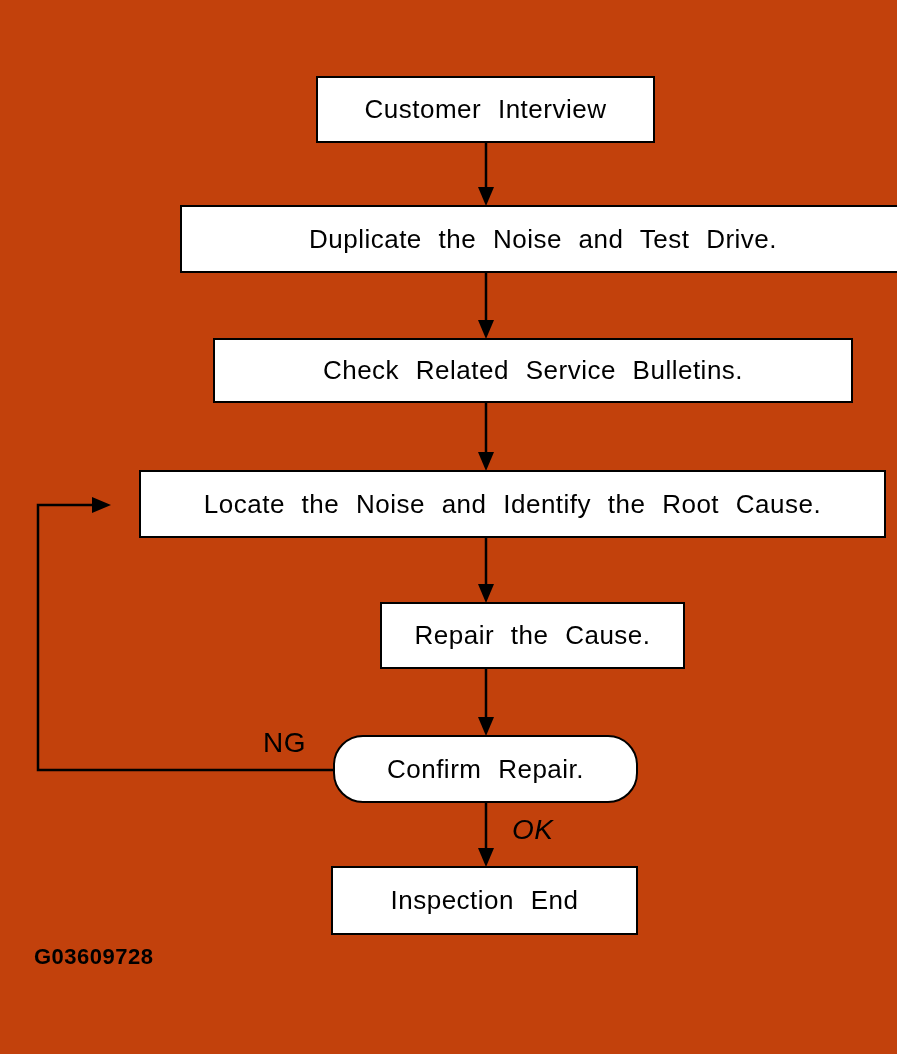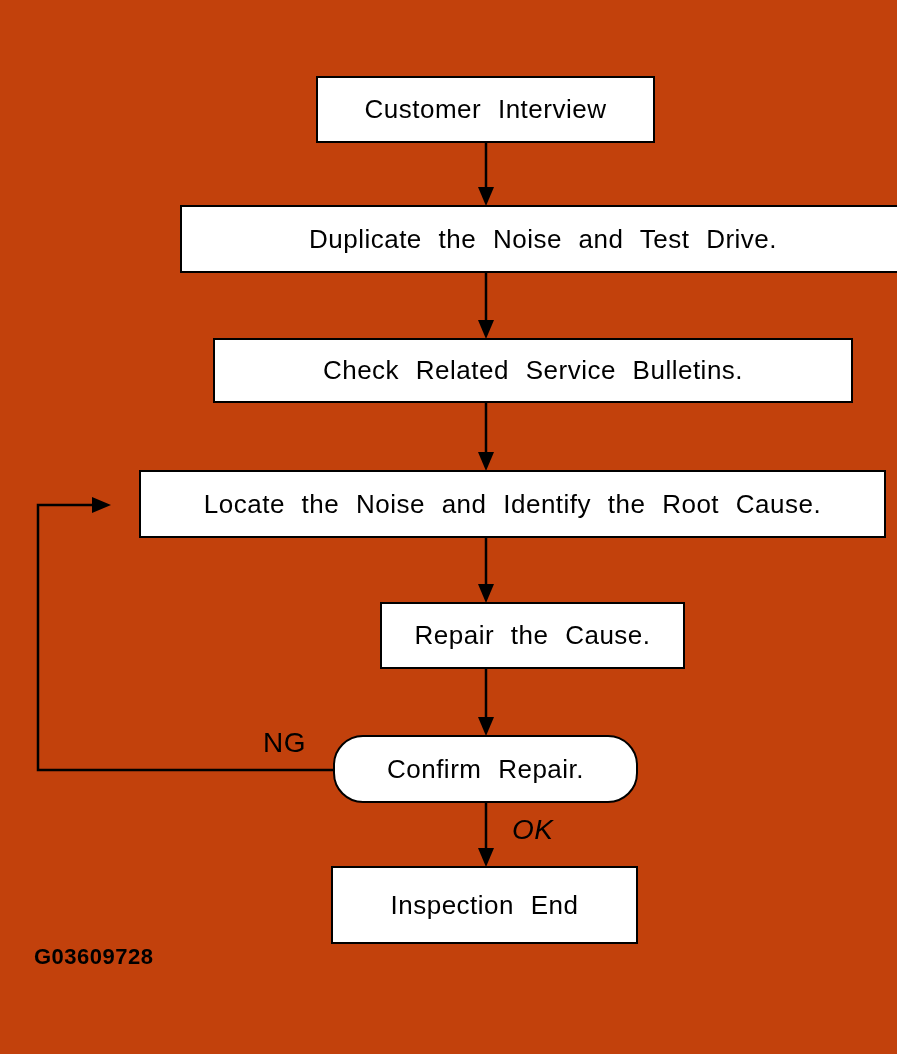--- a/index.html
+++ b/index.html
@@ -99,21 +99,21 @@
   <div class="flow-box" style="left:180px; top:205px; width:726px; height:68px;">Duplicate the Noise and Test Drive.</div>
 
   <div class="flow-box" style="left:213px; top:338px; width:640px; height:65px;text-align:right;">Check Related Service Bulletins.</div>
 
   <div class="flow-box" style="left:111px; top:470px; width:747px; height:68px;margin-left:28px;">Locate the Noise and Identify the Root Cause.</div>
 
   <div class="flow-box" style="left:333px; top:602px; width:305px; height:67px;margin-left:47px;">Repair the Cause.</div>
 
   <div class="flow-box" style="left:333px; top:735px; width:305px; height:68px;border-radius:30px;">Confirm Repair.</div>
 
-  <div class="flow-box" style="left:331px; top:866px; width:307px; height:78px;">Inspection End</div>
+  <div class="flow-box" style="left:331px; top:866px; width:307px; height:69px;">Inspection End</div>
 
   <div class="edge-label" style="left:263px; top:727px;">NG</div>
 
   <div class="edge-label" style="left:512px; top:814px;font-style:italic;">OK</div>
 
   <div class="figure-code">G03609728</div>
 
 </div>
 
 </body></html>

